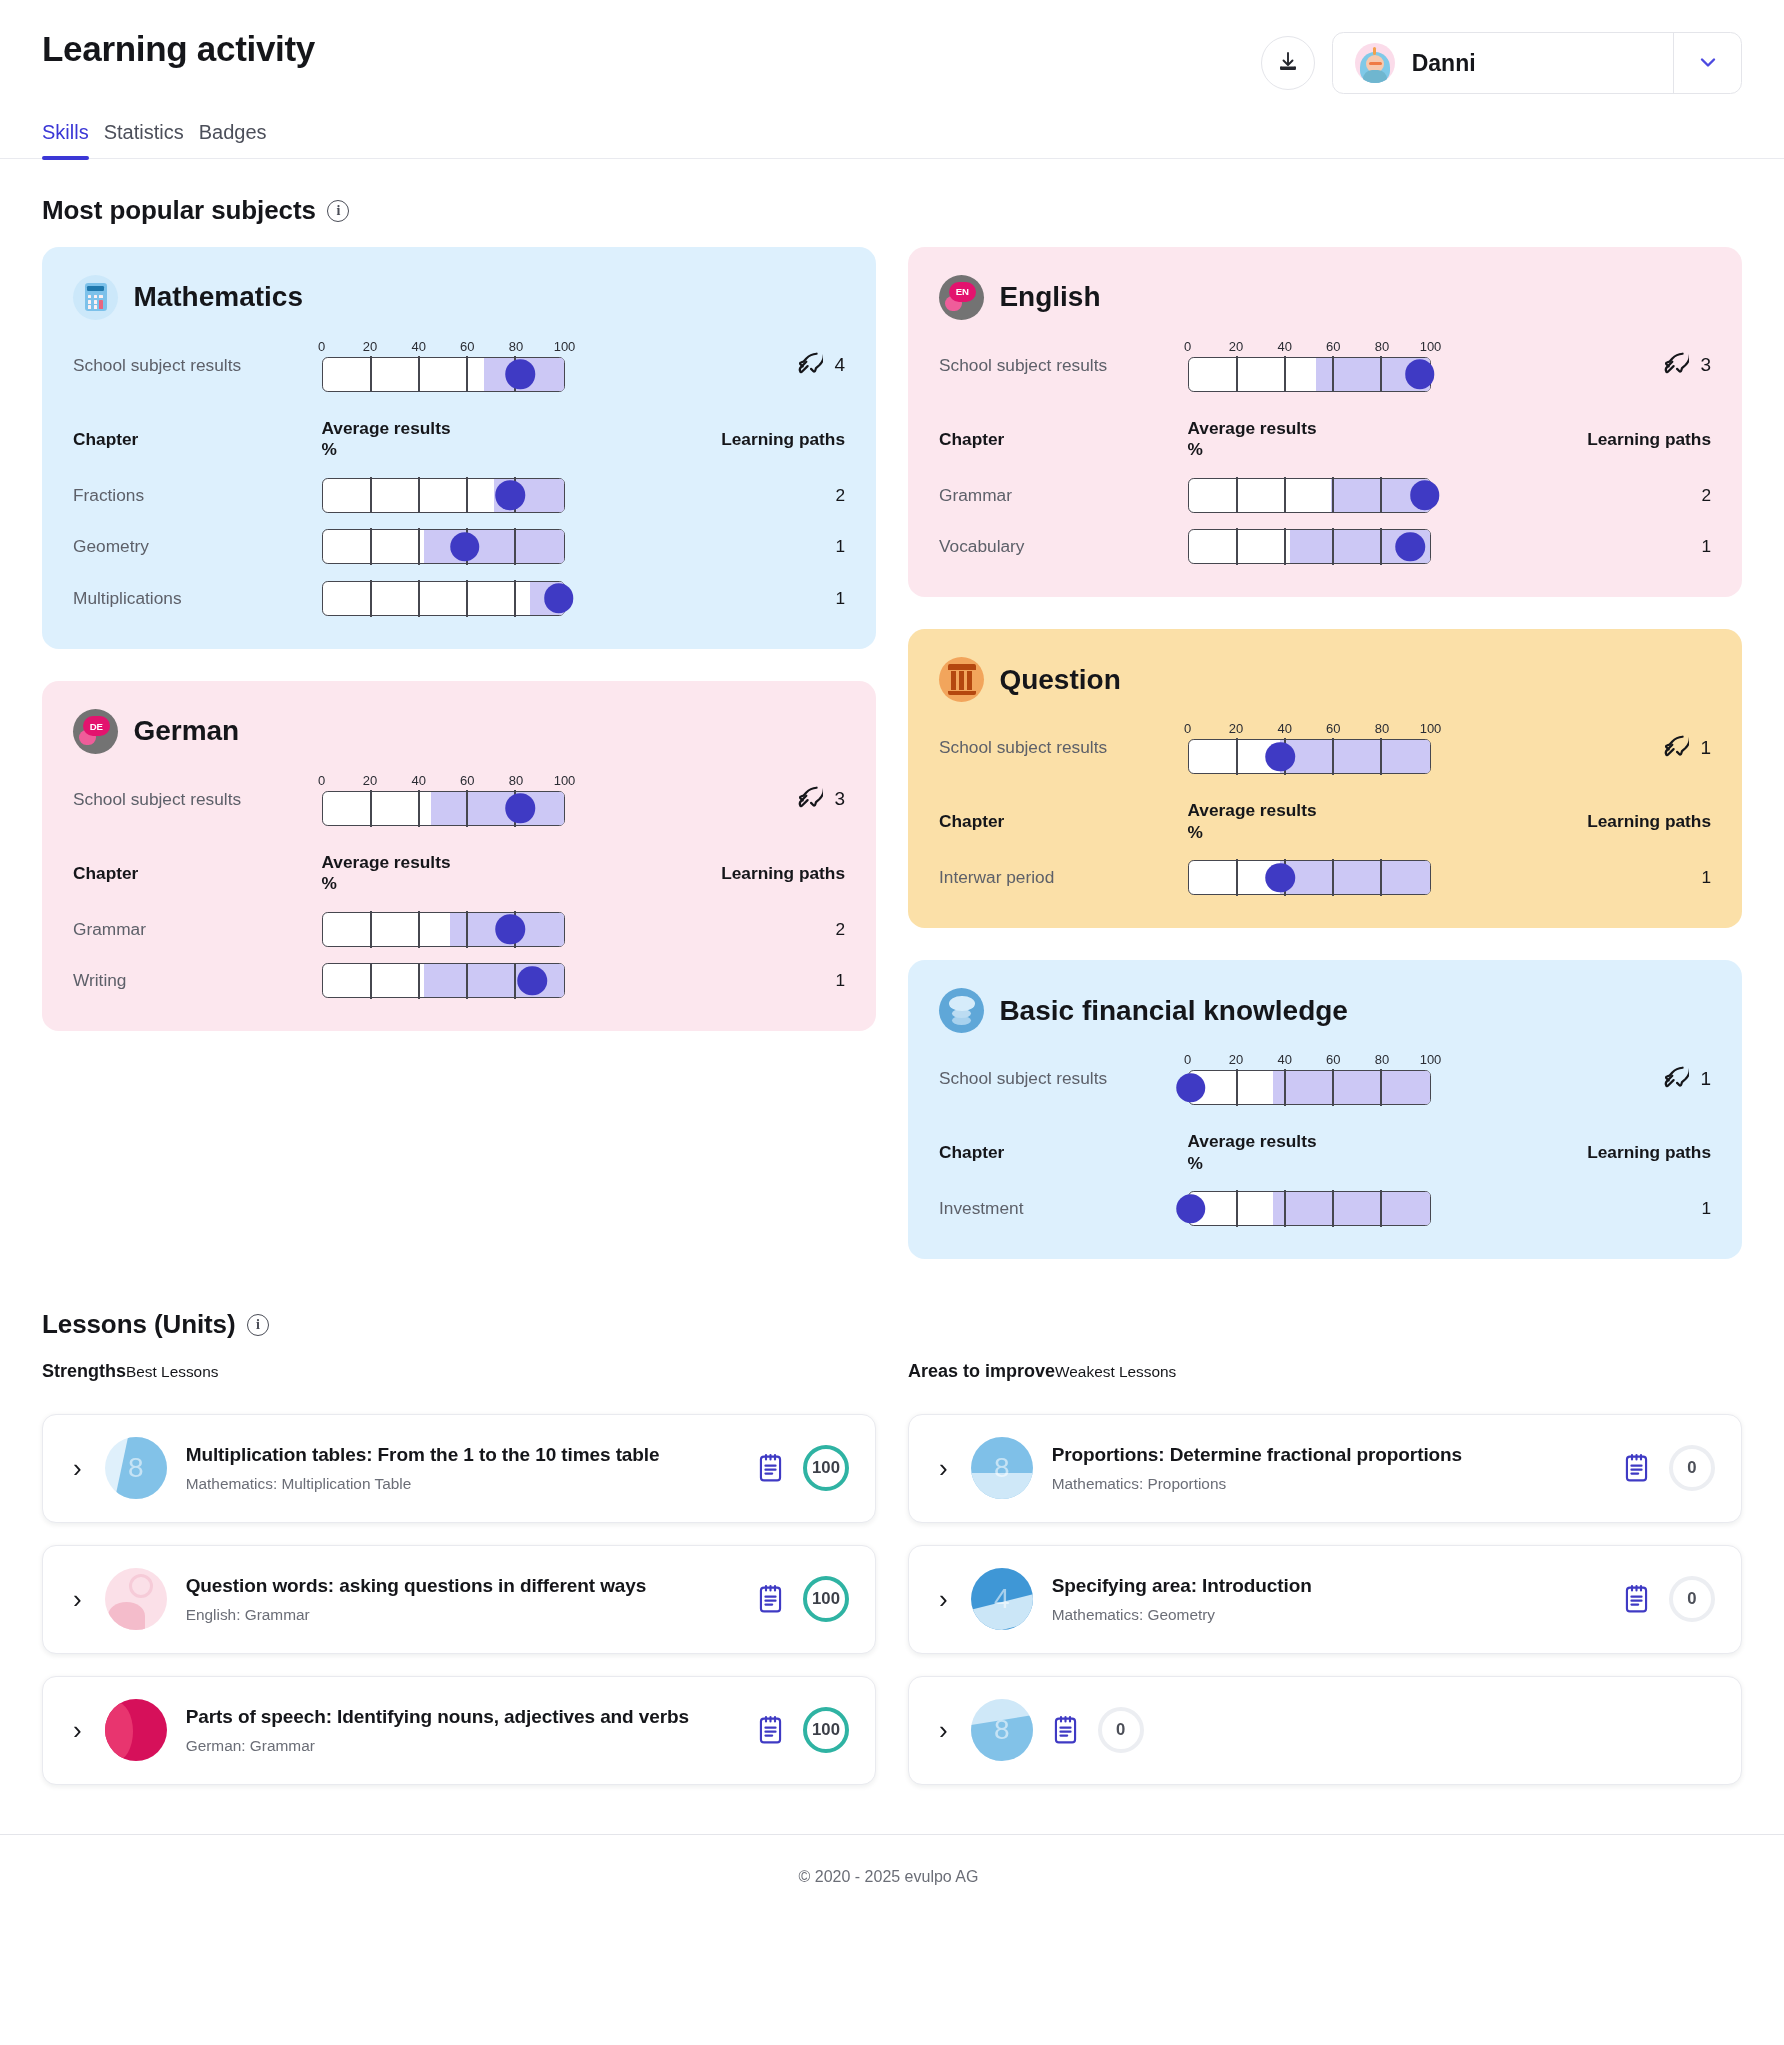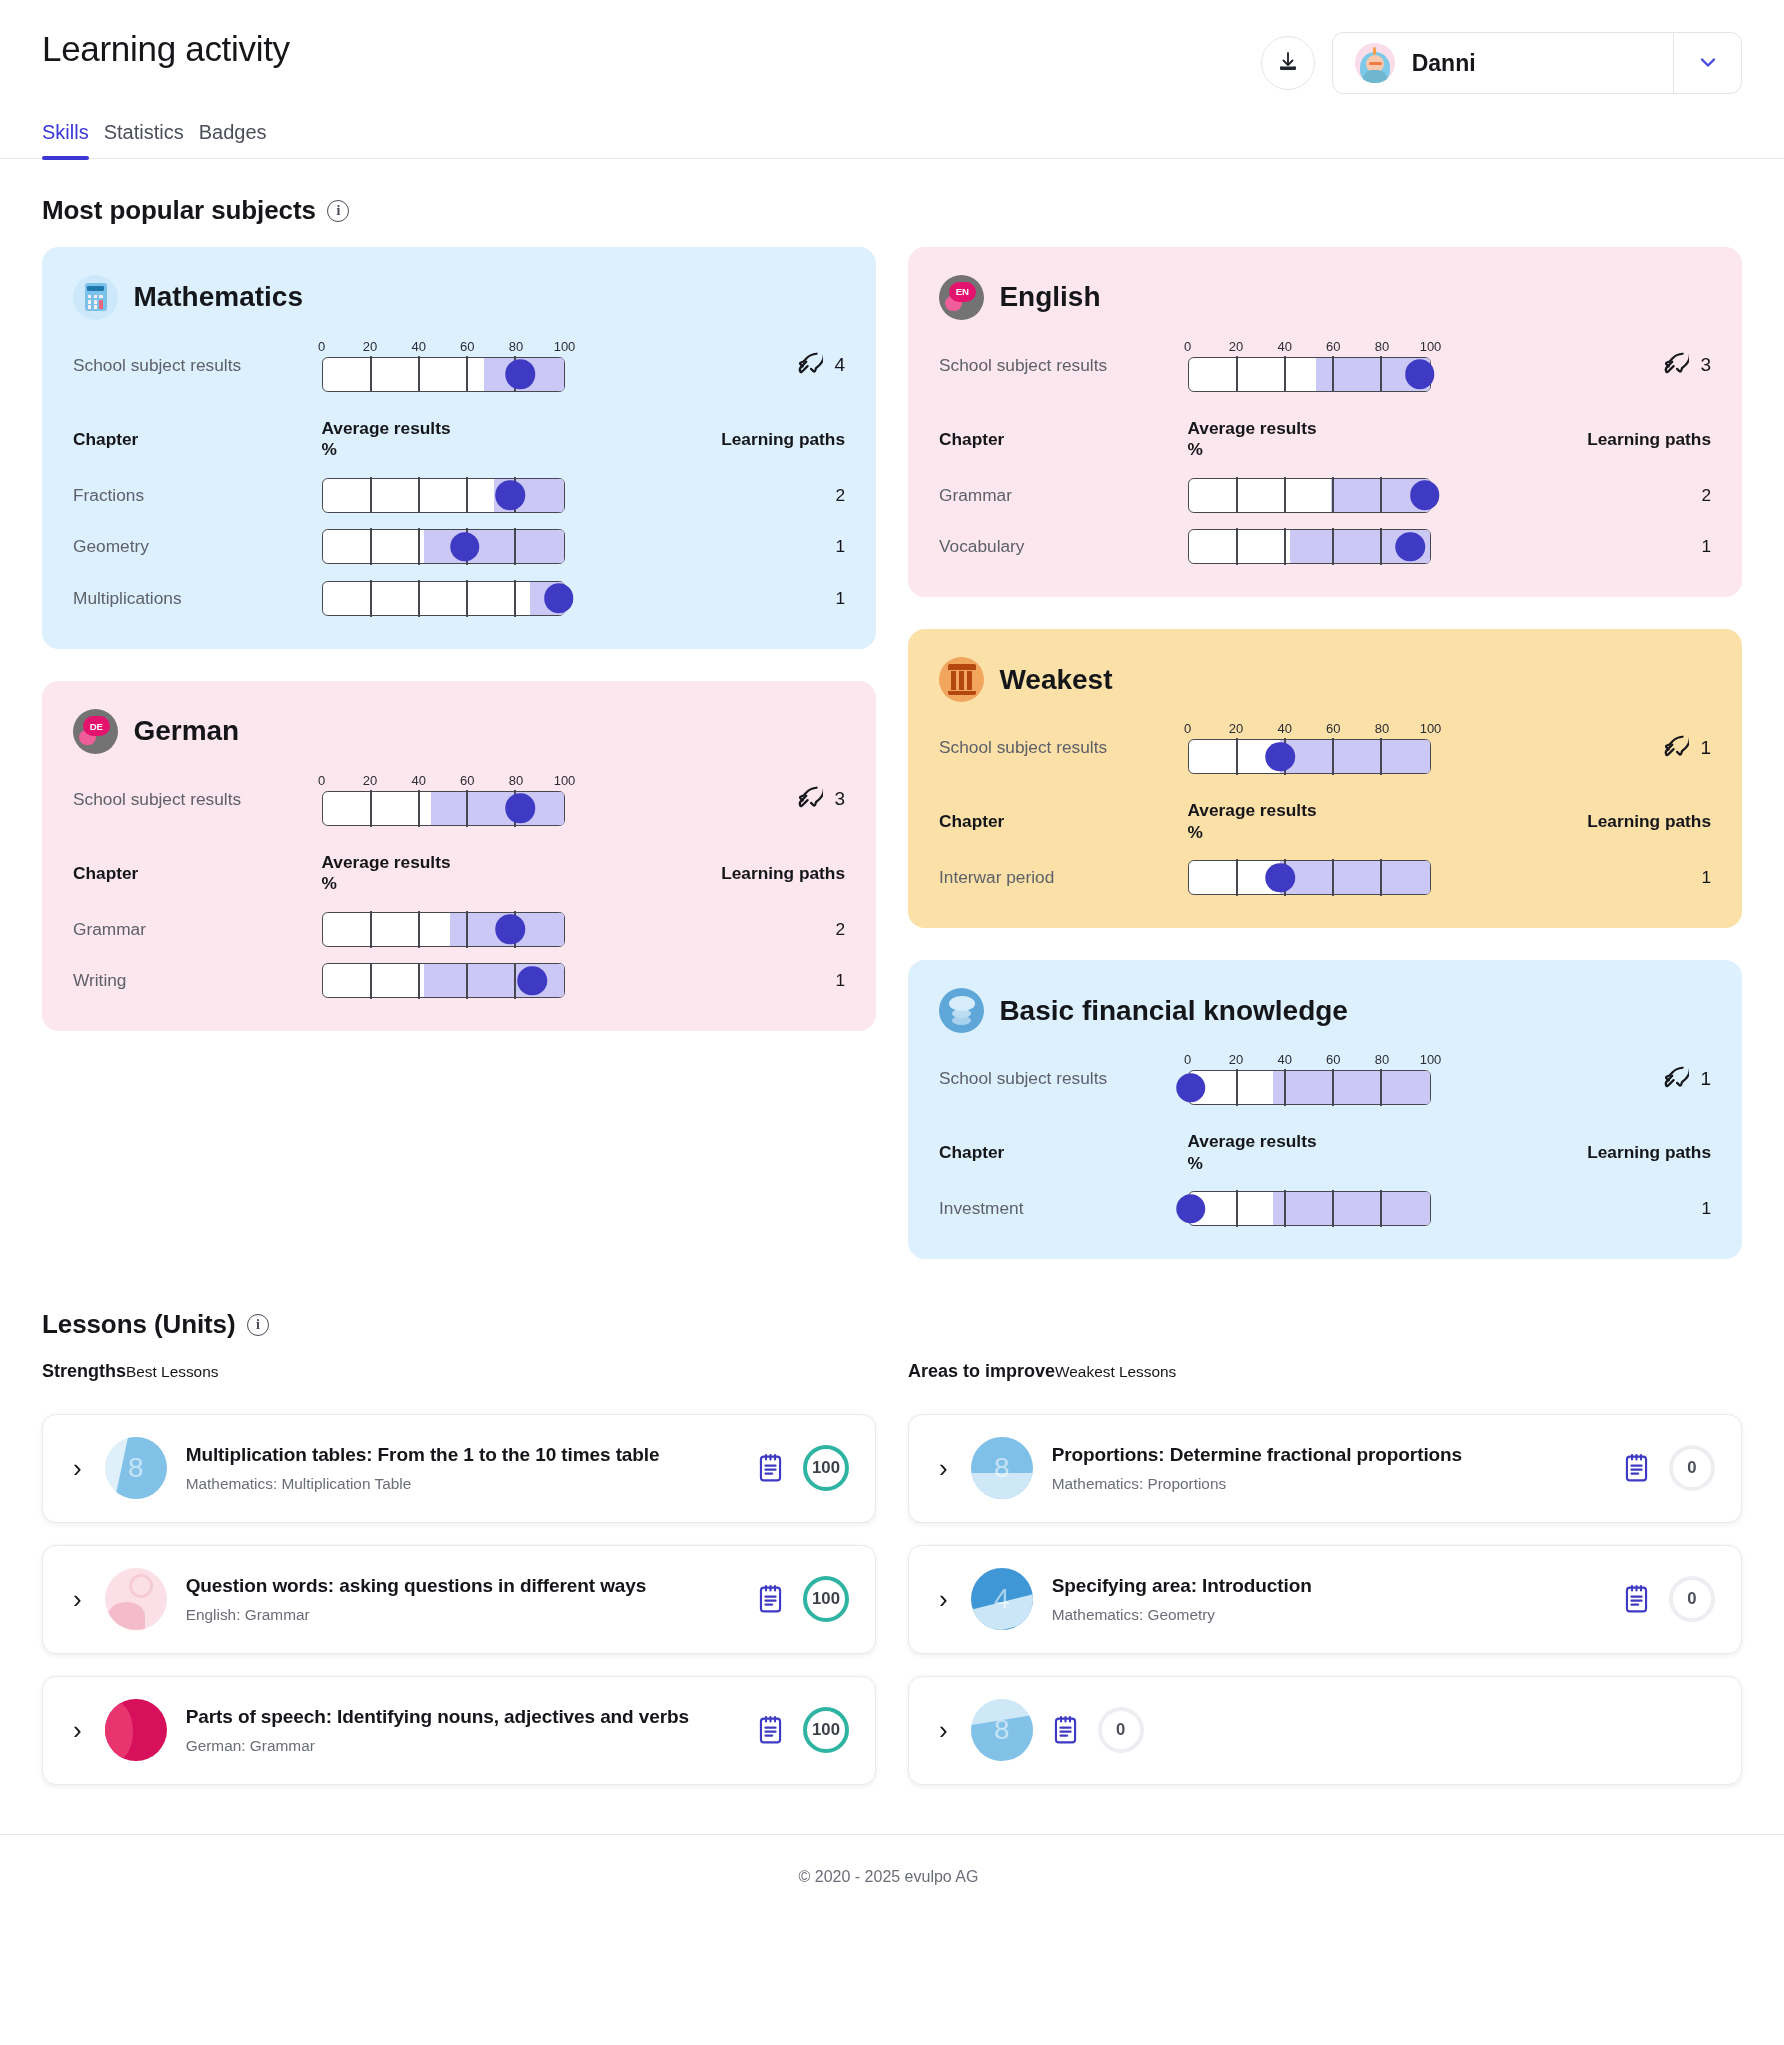--- a/index.html
+++ b/index.html
@@ -12,21 +12,21 @@
   }
   .page { width: 1784px; position: relative; }
 
   
   .header {
     padding: 29.5px 42px 0 42px;
     display: flex;
     align-items: flex-start;
     justify-content: space-between;
   }
-  .page-title { font-size: 35px; font-weight: 400; letter-spacing: -0.3px; line-height: 1.1; }
+  .page-title { font-size: 35px; font-weight: 700; letter-spacing: -0.3px; line-height: 1.1; }
   .header-right { display: flex; align-items: center; gap: 16.7px; padding-top: 2.6px; }
   .download-btn {
     width: 54px; height: 54px; border-radius: 50%;
     border: 1.3px solid #e4e5ea; background: #fff;
     display: flex; align-items: center; justify-content: center;
     cursor: pointer;
   }
   .profile-pill {
     display: flex; align-items: center;
     border: 1.3px solid #e4e5ea; border-radius: 11.5px; background: #fff;
@@ -579,21 +579,21 @@
     <div class="subject-head">
       <div class="subject-icon hist">
               <span class="hist-g">
                 <span class="roof"></span>
       <span class="col3" style="left:3.8px"></span>
                 <span class="col3" style="left:11.5px"></span>
                 <span class="col3" style="left:19px"></span>
       <span class="base"></span>
               </span>
             </div>
-      <div class="subject-name">Weakest</div>
+      <div class="subject-name">Question</div>
     </div>
     <div class="subject-row">
       <div class="row-label">School subject results</div>
       <div>
               <div class="scale-wrap">
       <div class="scale-ticks">
                   <span style="left:0%">0</span>
                   <span style="left:20%">20</span>
                   <span style="left:40%">40</span>
                   <span style="left:60%">60</span>

